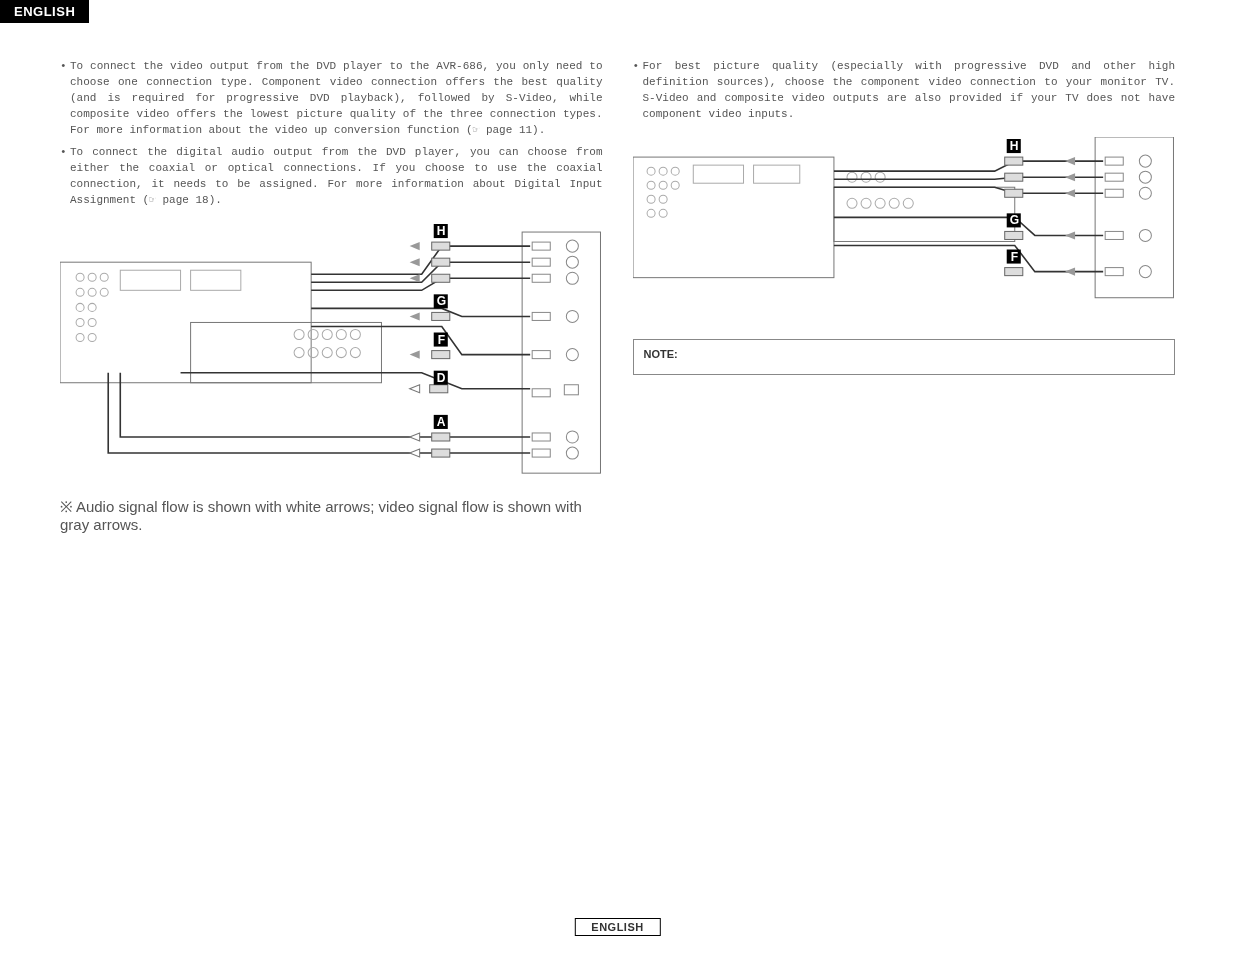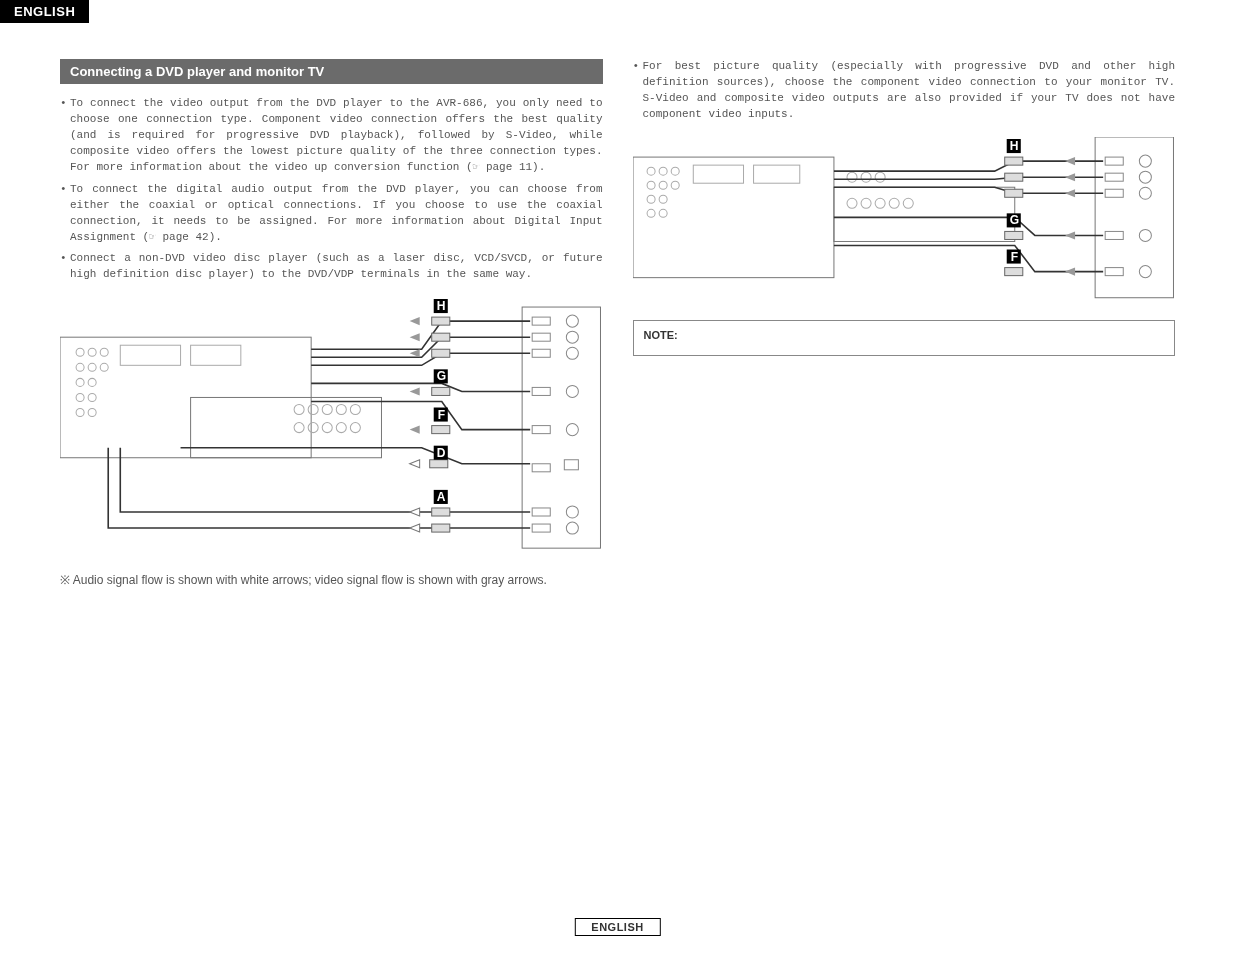--- a/index.html
+++ b/index.html
@@ -53,27 +53,27 @@
     top: 0;
     color: #555;
   }
   .diagram {
     width: 100%;
     margin: 14px 0 8px 0;
   }
   .diagram svg { display: block; width: 100%; height: auto; }
   .caption {
     color: #555;
-    font-size: 12px;
+    font-size: 15px;
     margin-top: 12px;
   }
   .note-box {
     border: 1px solid #888;
     padding: 8px 10px 10px 10px;
-    margin-top: 12px;
+    margin-top: 31px;
   }
   .note-title {
     font-weight: bold;
     font-size: 11px;
     color: #333;
     margin-bottom: 4px;
   }
   .note-box ul.bullets > li { margin-bottom: 0; }
   .bottom-label {
     position: absolute;
@@ -90,26 +90,24 @@
 </head>
 <body>
 
 
 
 <div class="top-tab">ENGLISH</div>
 
 <div class="columns">
 
   <div class="col">
-    <div class="section-header">Connecting a DVD player and monitor TV</div>
 
     <ul class="bullets">
       <li>To connect the video output from the DVD player to the AVR-686, you only need to choose one connection type. Component video connection offers the best quality (and is required for progressive DVD playback), followed by S-Video, while composite video offers the lowest picture quality of the three connection types. For more information about the video up conversion function (☞ page 11).</li>
-      <li>To connect the digital audio output from the DVD player, you can choose from either the coaxial or optical connections. If you choose to use the coaxial connection, it needs to be assigned. For more information about Digital Input Assignment (☞ page 42).</li>
-      <li>Connect a non-DVD video disc player (such as a laser disc, VCD/SVCD, or future high definition disc player) to the DVD/VDP terminals in the same way.</li>
+      <li>To connect the digital audio output from the DVD player, you can choose from either the coaxial or optical connections. If you choose to use the coaxial connection, it needs to be assigned. For more information about Digital Input Assignment (☞ page 18).</li>
     </ul>
 
     <div class="diagram">
       <svg viewBox="0 0 540 260">
 
         <rect x="0" y="40" width="250" height="120" fill="none" stroke="#777" stroke-width="1"></rect>
 
         <g stroke="#aaa" fill="none">
           <circle cx="20" cy="55" r="4"></circle>
             <circle cx="32" cy="55" r="4"></circle>

